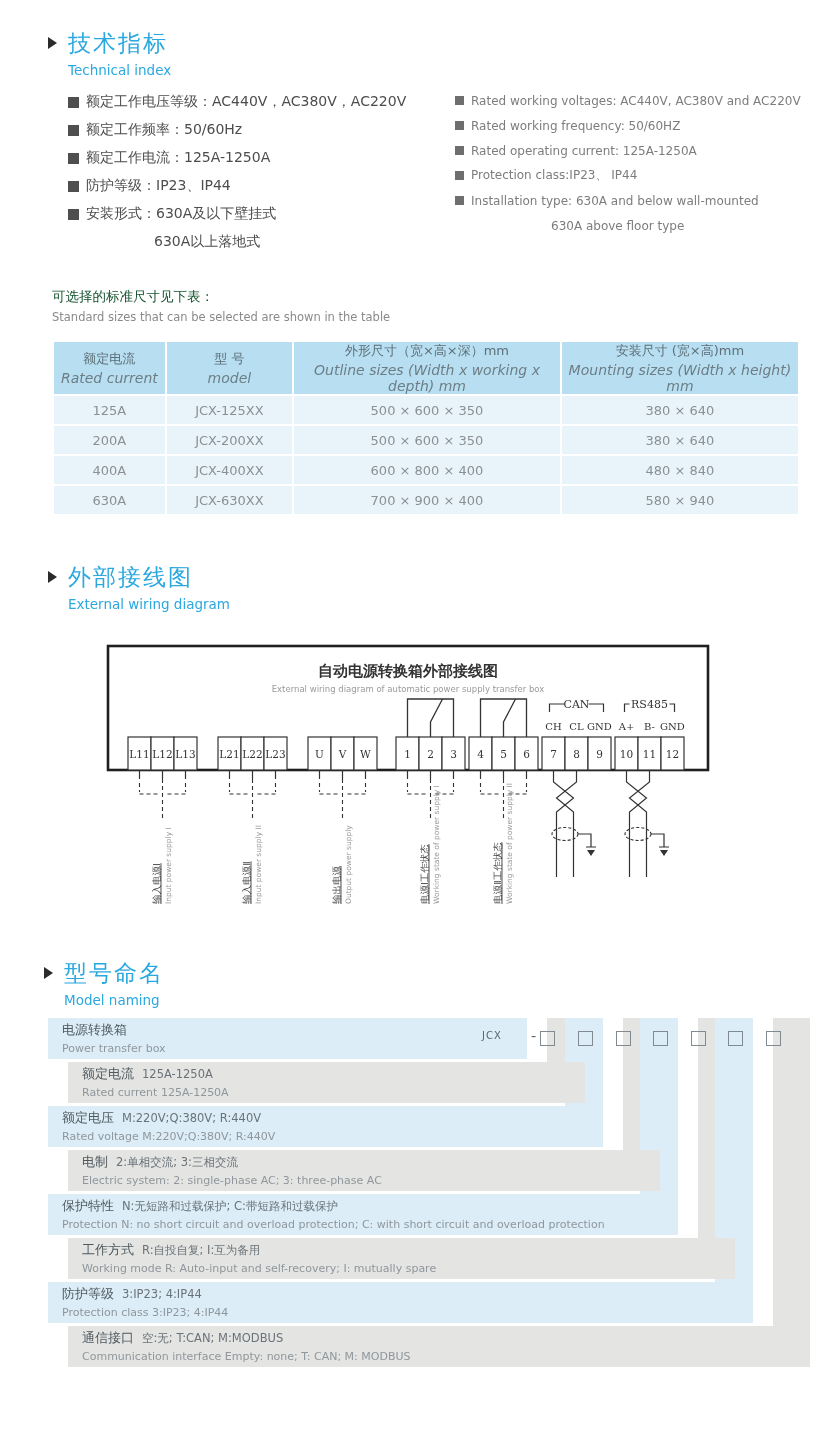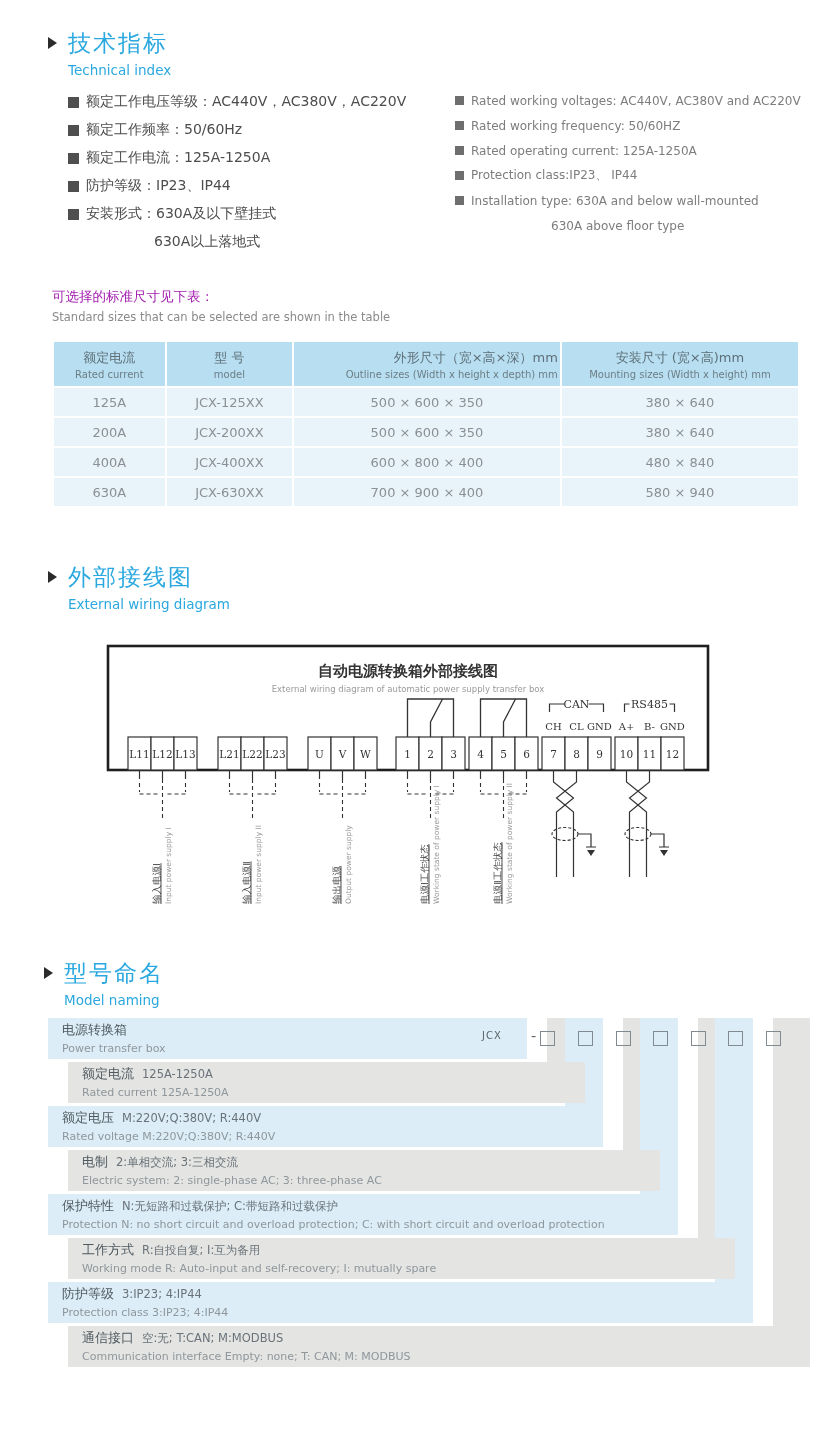--- a/index.html
+++ b/index.html
@@ -18,28 +18,28 @@
   .bullets{position:absolute;}
   .b-line{position:relative;display:flex;align-items:center;}
   .b-line.zh{height:28px;font-size:14px;color:#4d4d4d;}
   .b-line.en{height:25px;font-size:12px;color:#7d7d7d;}
   .b-sq{display:inline-block;flex:0 0 auto;margin-right:7px;}
   .zh .b-sq{width:11px;height:11px;background:#4f4f4f;}
   .en .b-sq{width:9px;height:9px;background:#6e6e6e;}
   .b-line.cont{padding-left:86px;}
   .b-line.en.cont{padding-left:96px;}
   
-  .tbl-intro-zh{position:absolute;left:52px;top:288px;font-size:13.5px;color:#a21caf;}
+  .tbl-intro-zh{position:absolute;left:52px;top:288px;font-size:13.5px;color:#14532d;}
   .tbl-intro-en{position:absolute;left:52px;top:310px;font-size:11.5px;color:#8a8a8a;}
   table.sizes{position:absolute;left:52px;top:340px;width:748px;border-collapse:separate;border-spacing:2px;}
   table.sizes th{background:#b7dff1;height:44px;font-weight:normal;padding:0 2px;}
   table.sizes th .h-zh{font-size:13px;color:#5e6f78;}
-  table.sizes th .h-en{font-size:10px;color:#6d7d85;margin-top:2px;}
+  table.sizes th .h-en{font-size:14px;color:#6d7d85;margin-top:2px;font-style:italic;}
   table.sizes td{background:#e9f4fa;height:26px;text-align:center;font-size:13px;color:#8a9095;}
-  .col1{width:15%;} .col2{width:17%;} .col3{width:36%;text-align:right;} .col4{width:32%;}
+  .col1{width:15%;} .col2{width:17%;} .col3{width:36%;} .col4{width:32%;}
   
   #wiring-svg{position:absolute;left:100px;top:642px;}
   
   #staircase{position:absolute;left:48px;top:1018px;width:742px;height:350px;}
   .sc-band,.sc-stripe{position:absolute;}
   .sc-blue{background:#dcedf7;}
   .sc-gray{background:#e4e4e2;margin-left:20px;}
   .sc-band{left:0;}
   .sc-row-text{position:absolute;left:14px;top:3px;}
   .sc-zh{font-size:13px;color:#4f5a60;white-space:nowrap;}
@@ -121,21 +121,21 @@
         <th class="col1">
             <div class="h-zh">额定电流</div>
             <div class="h-en">Rated current</div>
           </th>
         <th class="col2">
             <div class="h-zh">型 号</div>
             <div class="h-en">model</div>
           </th>
         <th class="col3">
             <div class="h-zh">外形尺寸（宽×高×深）mm</div>
-            <div class="h-en">Outline sizes (Width x height x depth) mm</div>
+            <div class="h-en">Outline sizes (Width x working x depth) mm</div>
           </th>
         <th class="col4">
             <div class="h-zh">安装尺寸 (宽×高)mm</div>
             <div class="h-en">Mounting sizes (Width x height) mm</div>
           </th>
       </tr>
     </thead>
     <tbody>
         <tr>
           <td>125A</td>

